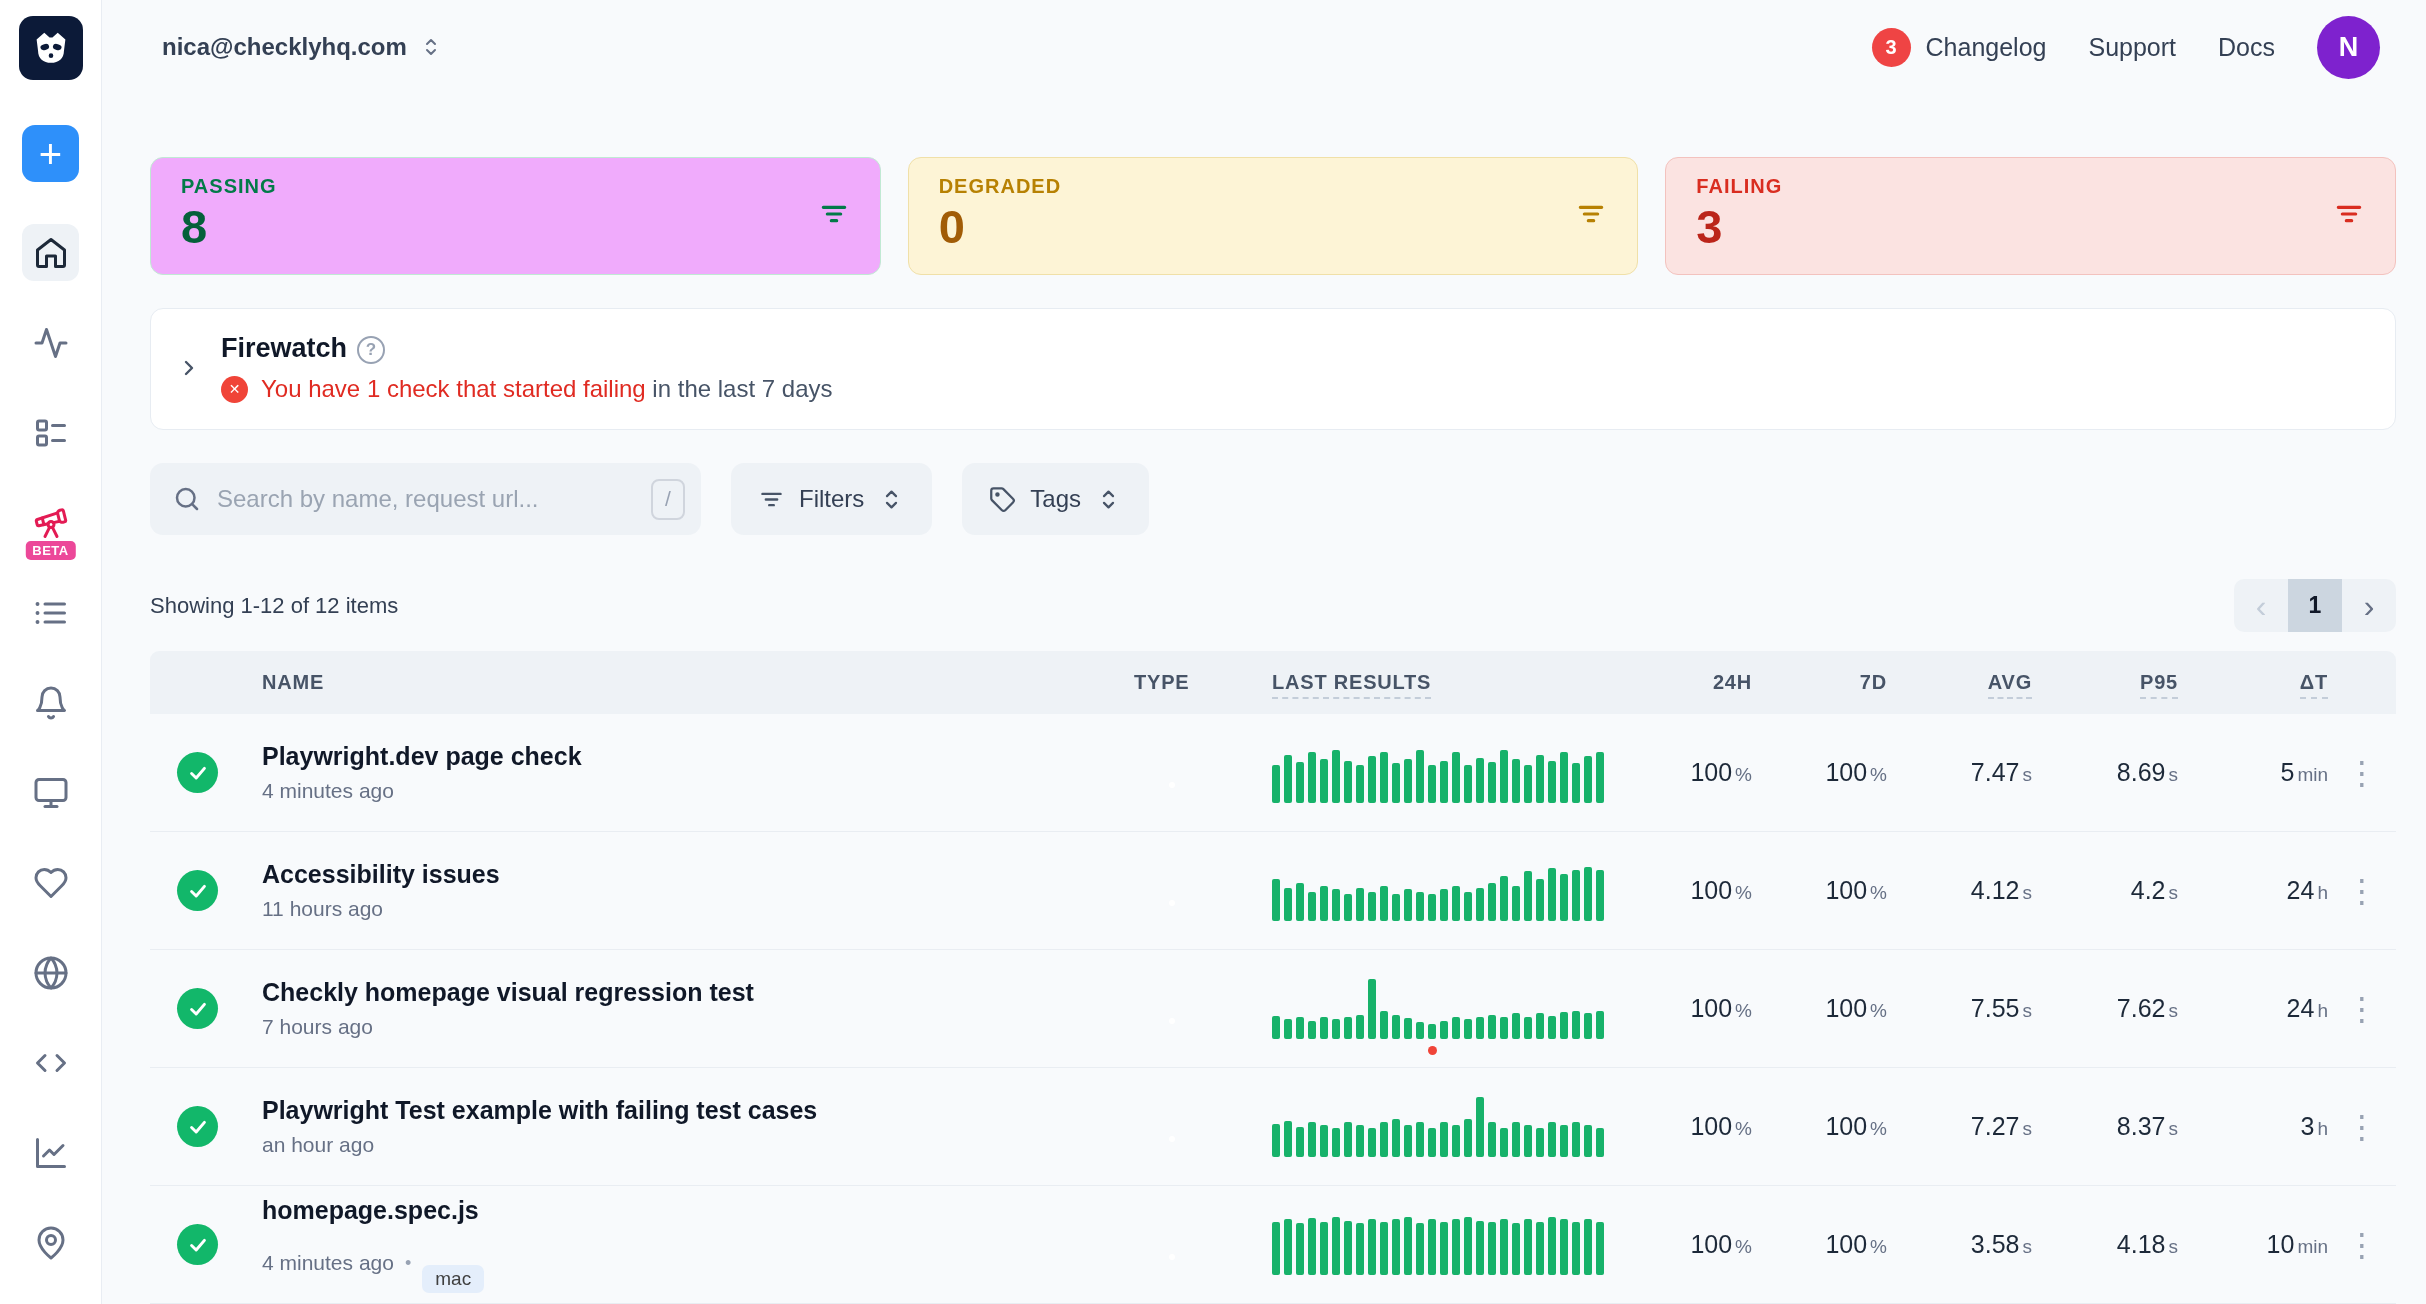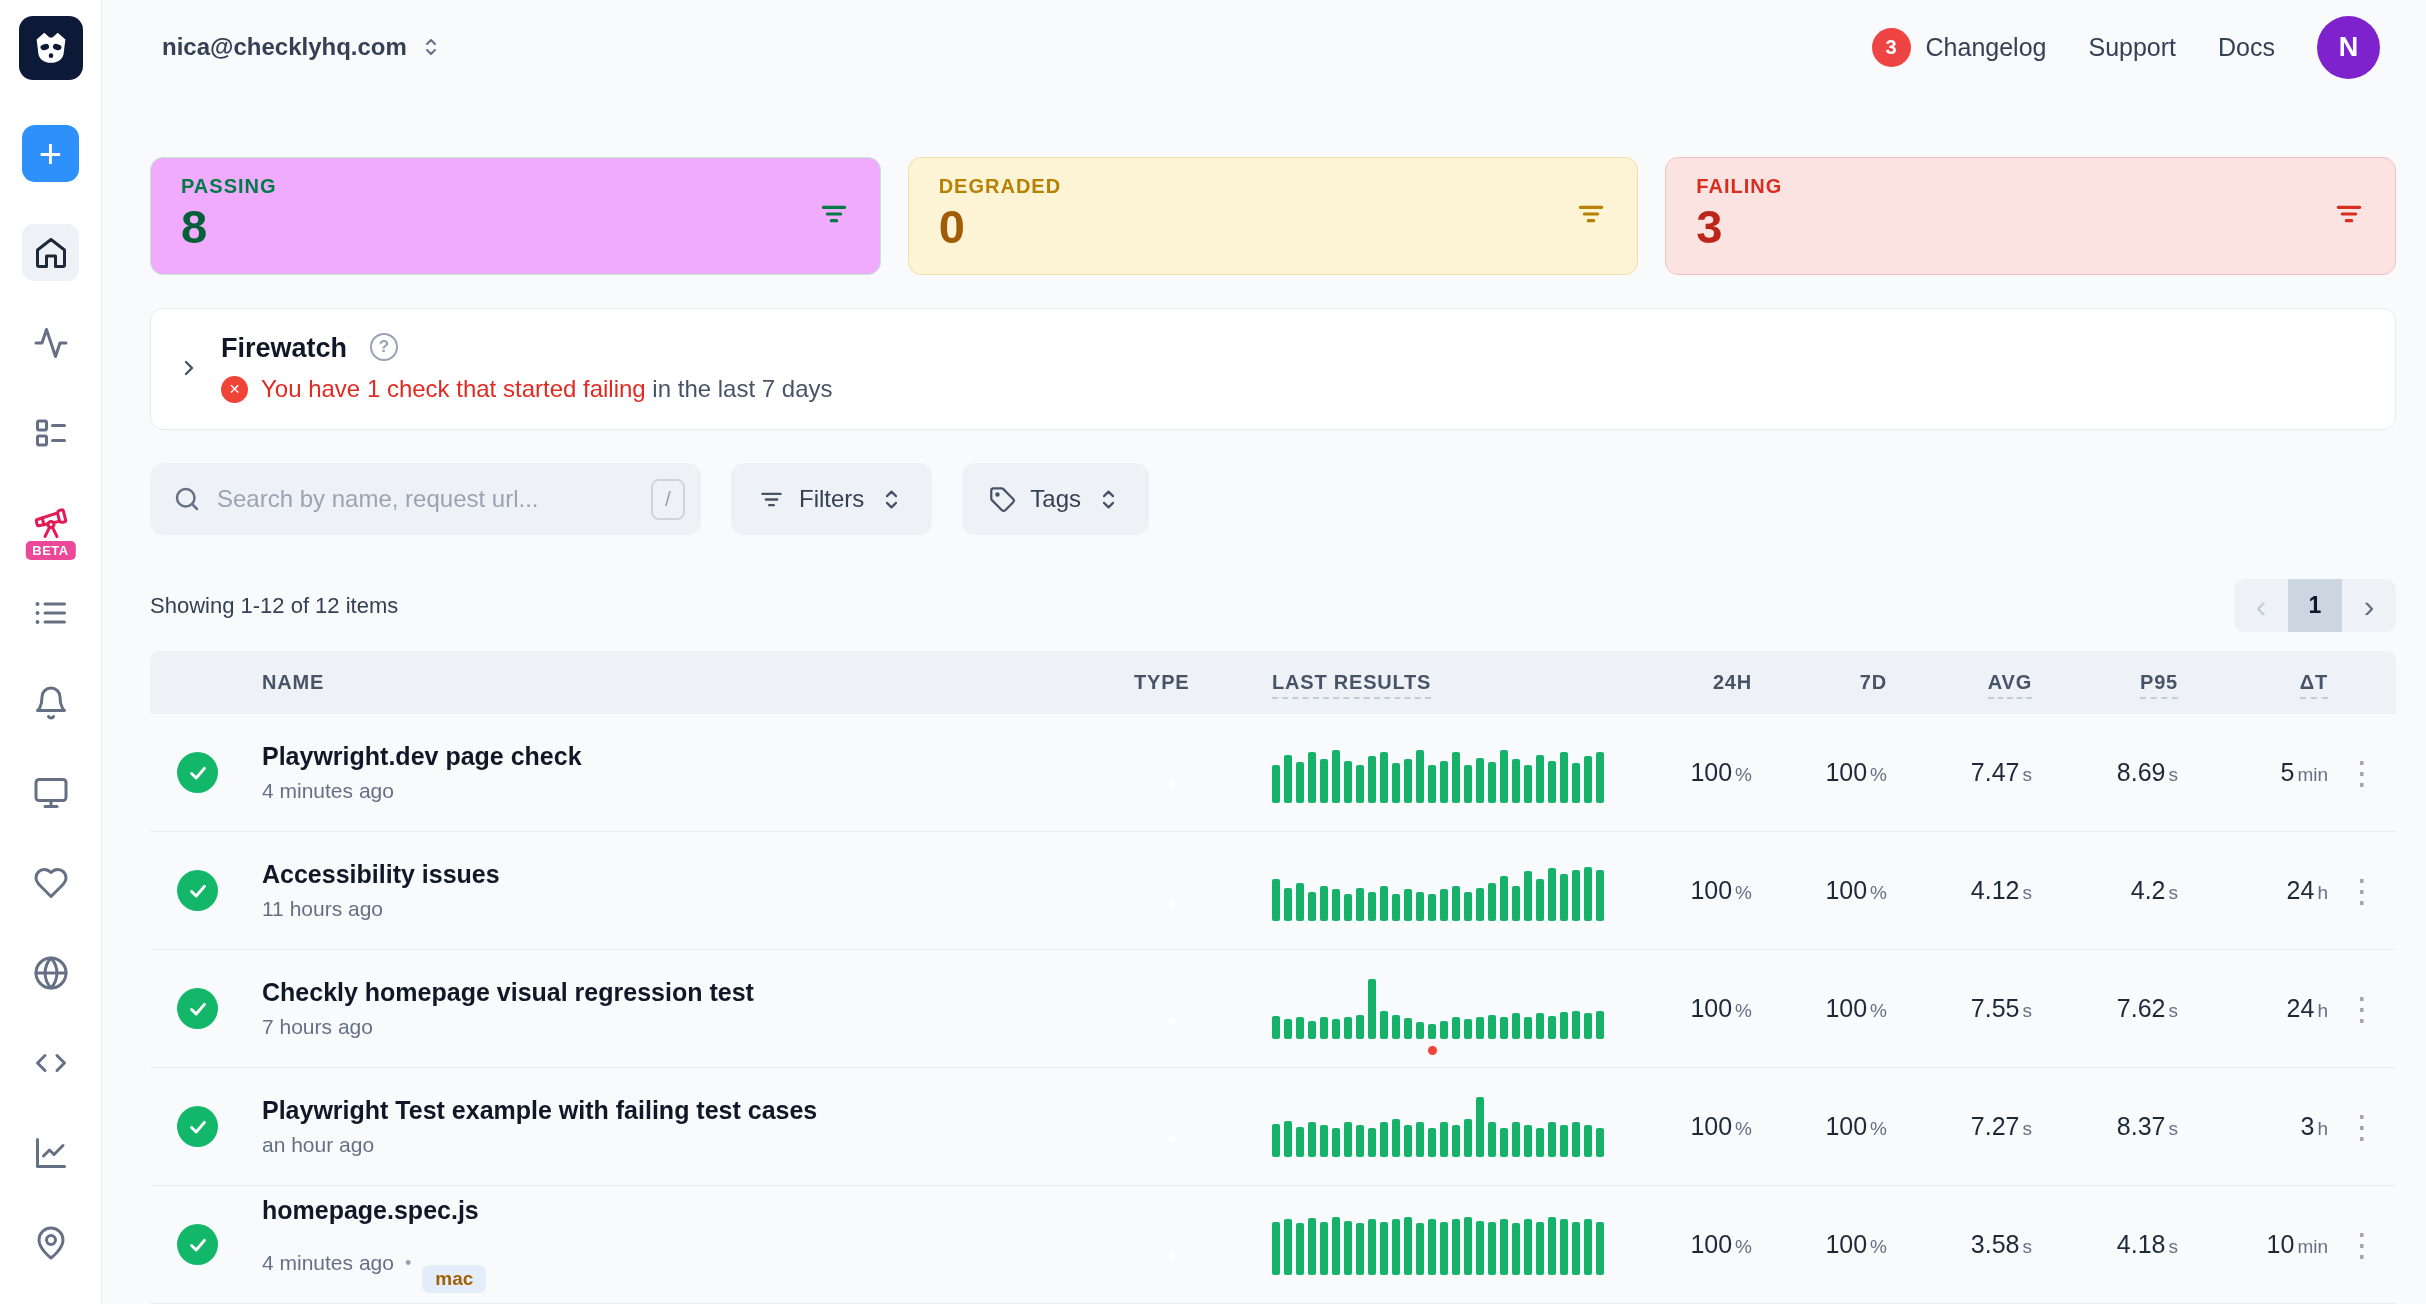--- a/index.html
+++ b/index.html
@@ -60,21 +60,21 @@
   .card.degraded .card-value { color:#a15c07; }
   .card.failing { background:#fbe3e1; border-color:#f3c2be; }
   .card.failing .card-label, .card.failing .card-filter { color:#d92d20; }
   .card.failing .card-value { color:#bb251a; }
 
   
   .firewatch { margin-top:33px; background:#fff; border:1px solid #e7ecf2; border-radius:13px;
     padding:24px 30px 26px 26px; display:flex; align-items:center; gap:20px; }
   .fw-chevron { color:#475467; cursor:pointer; display:flex; }
   .fw-chevron svg { width:24px; height:24px; }
-  .fw-title-row { display:flex; align-items:flex-start; gap:23px; }
+  .fw-title-row { display:flex; align-items:flex-end; gap:10px; }
   .fw-title { font-size:27px; font-weight:700; color:#101828; }
   .q-icon { width:28px; height:28px; border-radius:50%; border:2.5px solid #98a2b3; color:#98a2b3;
     font-size:17px; font-weight:700; display:flex; align-items:center; justify-content:center; cursor:pointer; }
   .fw-msg-row { display:flex; align-items:center; gap:13px; margin-top:11px; font-size:24px; }
   .err-icon { width:27px; height:27px; border-radius:50%; background:#f04438; color:#fff;
     font-size:14px; font-weight:700; display:flex; align-items:center; justify-content:center; flex:none; }
   .fw-highlight { color:#e02b22;margin-top:38px; }
   .fw-rest { color:#475467; white-space:pre; }
 
   
@@ -109,21 +109,21 @@
   .th.dashed span { border-bottom:2px dashed #c3cdd9; }
   .right { justify-self:end; }
   .row { display:grid; grid-template-columns:var(--cols); align-items:center; height:118px;
     border-bottom:1px solid #e9edf2; cursor:pointer; }
   .status-ok { width:41px; height:41px; border-radius:50%; background:#12b76a; margin-left:27px;
     display:flex; align-items:center; justify-content:center; }
   .status-ok svg { width:22px; height:22px; }
   .name { font-size:25px; font-weight:600; color:#101828; }
   .meta { font-size:21px; color:#667085; margin-top:8px; display:flex; align-items:center; gap:11px; }
   .meta .sep { color:#98a2b3; font-size:18px; }
-  .badge-mac { background:#e4eefb; color:#a16207; font-size:19px; font-weight:700; padding:3px 13px; border-radius:7px;margin-top:32px; }
+  .badge-mac { background:#e4eefb; color:#404040; font-size:19px; font-weight:400; padding:3px 13px; border-radius:7px;margin-top:32px; }
   .type-cell { padding-left:26px; }
   .chrome { width:34px; height:34px; border-radius:50%;
     background:conic-gradient(from 60deg,#34a853 0 120deg,#fbbc05 0 240deg,#ea4335 0 360deg); position:relative; }
   .chrome::after { content:""; position:absolute; inset:9px; background:#4285f4; border:3px solid #fff; border-radius:50%; }
   .spark { display:flex; align-items:flex-end; column-gap:4px; height:60px; width:335px; position:relative; }
   .spark .bar { width:8px; background:#17b26a; border-radius:2px; flex:none; }
   .spark .dot { position:absolute; width:9px; height:9px; border-radius:50%; background:#f04438; bottom:-16px; }
   .metric { justify-self:end; font-size:25px; color:#1d2939; display:flex; align-items:baseline; gap:3px; }
   .metric .unit { font-size:19px; color:#667085; }
   .kebab { justify-self:center; background:none; border:none; font-size:32px; color:#98a2b3;

